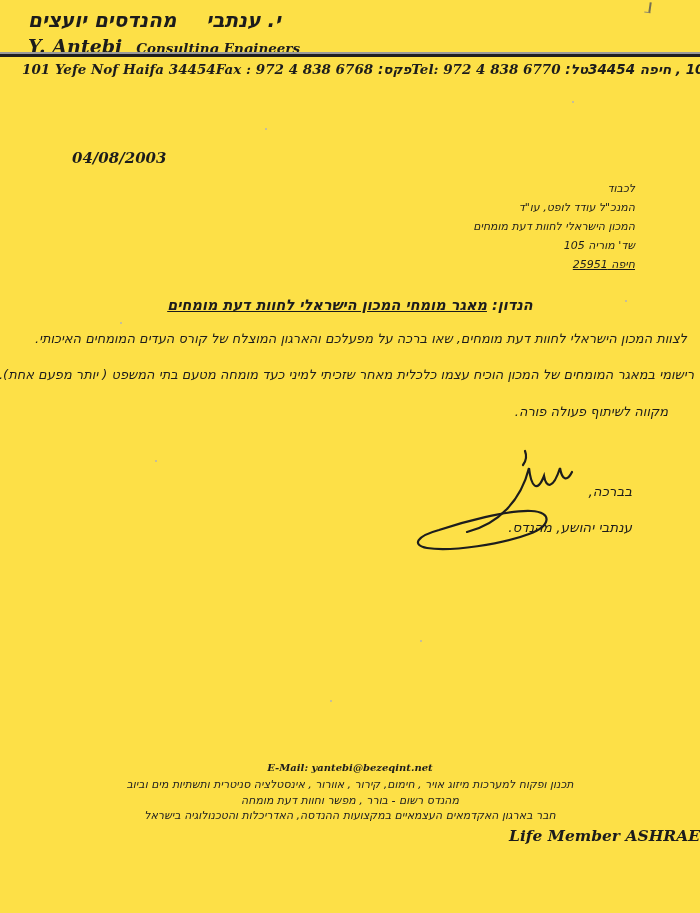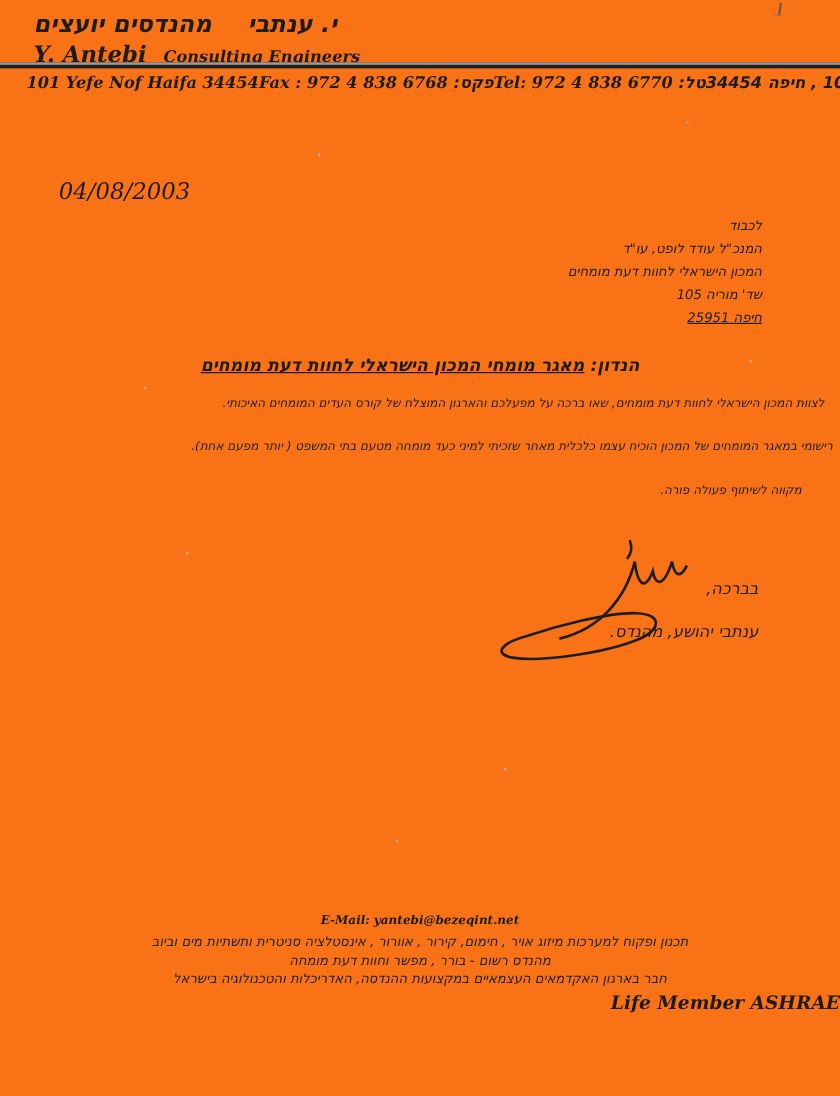--- a/index.html
+++ b/index.html
@@ -1,40 +1,40 @@
 <!DOCTYPE html>
 <html lang="he"><head>
 <meta charset="utf-8">
 <style>
   html,body{margin:0;padding:0;background:#e8e8e8;}
   .page{
     position:relative;width:700px;height:913px;margin:0 auto;
-    background:#f97316;color:#1c1c1c;overflow:hidden;
+    background:#fde047;color:#1c1c1c;overflow:hidden;
     font-family:"DejaVu Sans",sans-serif;
   }
   .he{direction:rtl;unicode-bidi:isolate;font-family:"DejaVu Sans",sans-serif;font-style:italic;}
   .en{direction:ltr;unicode-bidi:isolate;font-family:"DejaVu Serif","Liberation Serif",serif;font-style:italic;}
   .abs{position:absolute;}
   
   .brand-he{left:28px;top:8px;font-size:20px;font-weight:bold;white-space:nowrap;}
   .brand-he .tagline{margin-right:30px;}
   .brand-en{left:28px;top:35px;white-space:nowrap;text-align:center;}
   .brand-en .bname{font-size:19px;font-weight:bold;}
   .brand-en .btag{font-size:13.5px;font-weight:bold;margin-left:14px;}
   .rule{left:0;top:52px;width:700px;height:3px;background:#1f1f1f;border-top:2px solid #9a9a9a;}
   .contact{left:0;top:61px;width:700px;display:flex;justify-content:space-between;
            padding:0 8px 0 22px;box-sizing:border-box;font-size:13.5px;font-weight:bold;white-space:nowrap;}
   .contact .cell{display:inline-block;}
   
-  .date{left:49px;top:149px;font-size:19px;font-weight:normal;}
+  .date{left:72px;top:149px;font-size:15px;font-weight:bold;}
   .recipient{right:65px;top:147px;text-align:right;font-size:11px;line-height:19px;white-space:nowrap;margin-top:32px;}
   .recipient .ul{text-decoration:underline;}
   .subject{left:0;top:297px;width:700px;text-align:center;font-size:14.5px;font-weight:bold;white-space:nowrap;}
   .subject .u{text-decoration:underline;}
-  .para{font-size:10px;white-space:nowrap;text-align:right;}
+  .para{font-size:13px;white-space:nowrap;text-align:right;}
   .p1{right:13px;top:331px;}
   .p2{right:6px;top:367px;}
   .p3{right:32px;top:404px;}
   .closing{right:68px;top:483px;font-size:13.5px;}
   .signer{right:68px;top:519px;font-size:13.5px;}
   .sig{left:403px;top:448px;}
   
   .footer{left:0;top:758px;width:700px;text-align:center;}
   .f-email{font-size:10px;font-weight:bold;line-height:19px;}
   .f-he{font-size:11px;line-height:15.5px;color:#222;}

